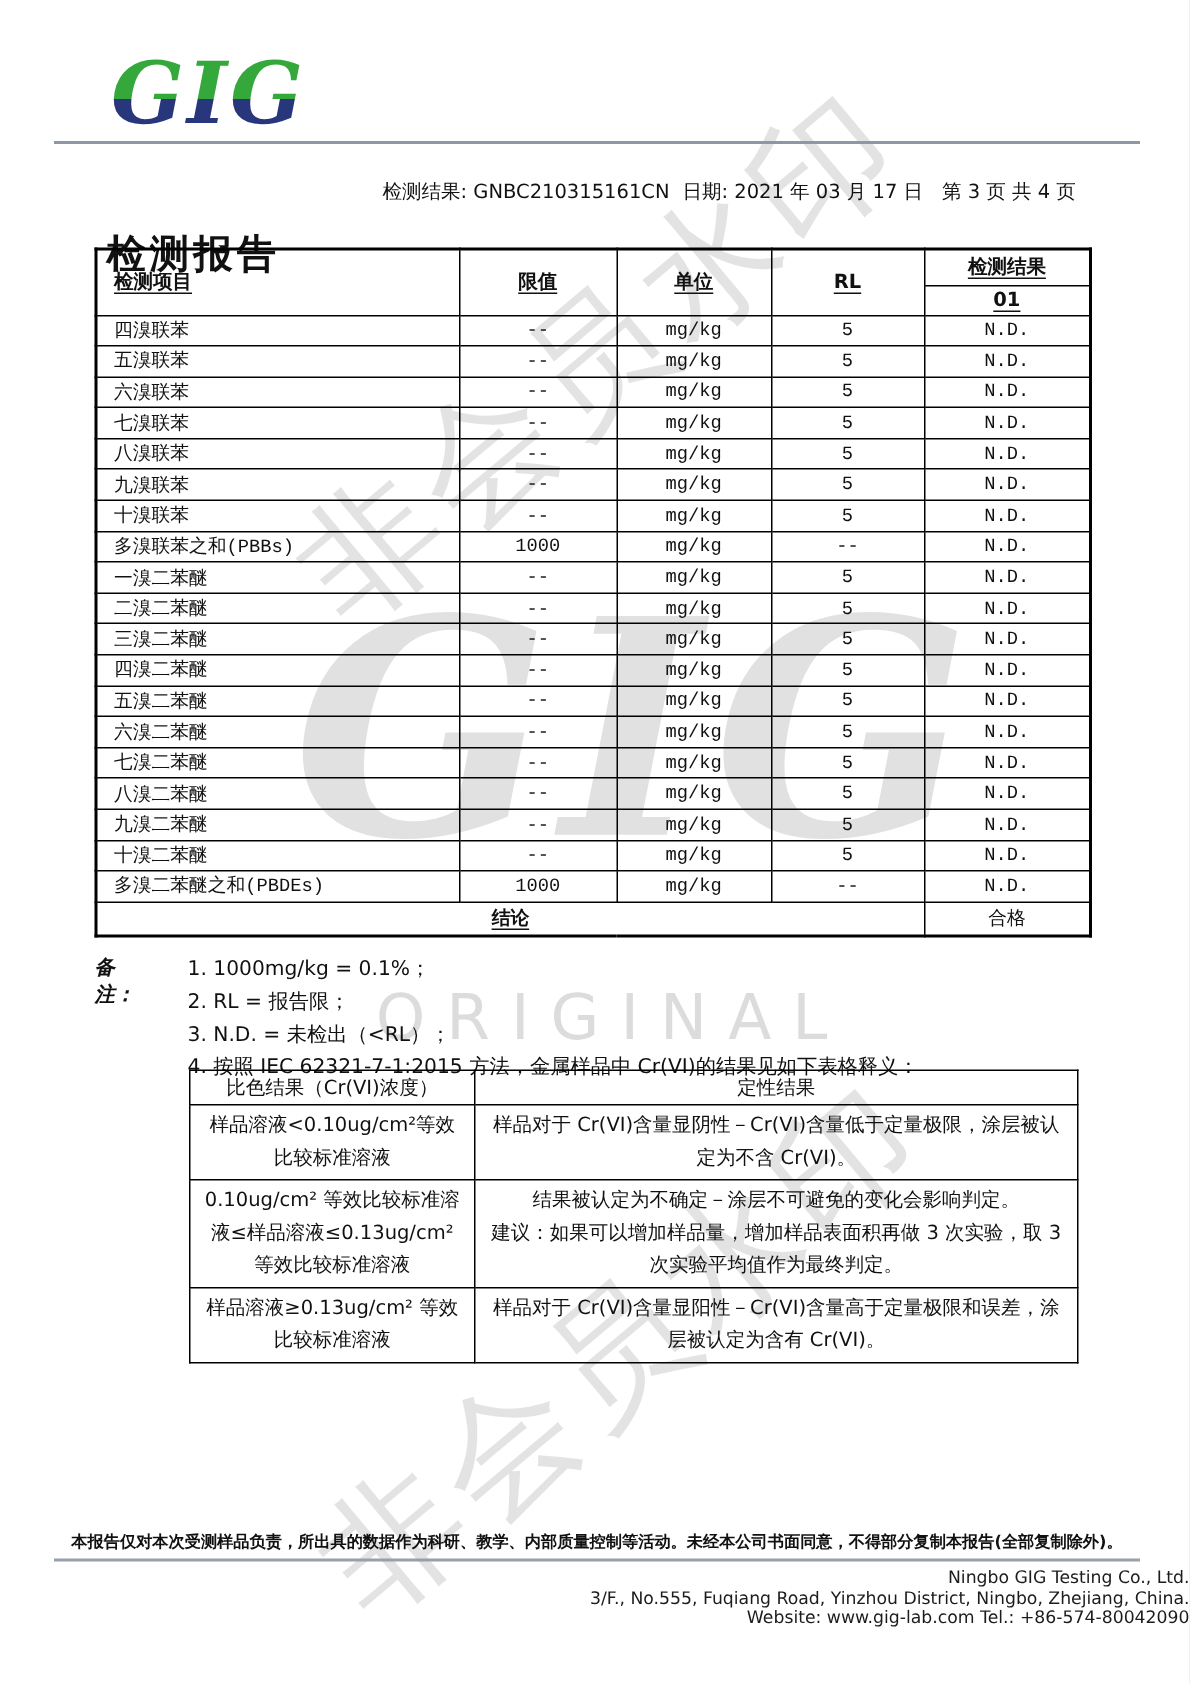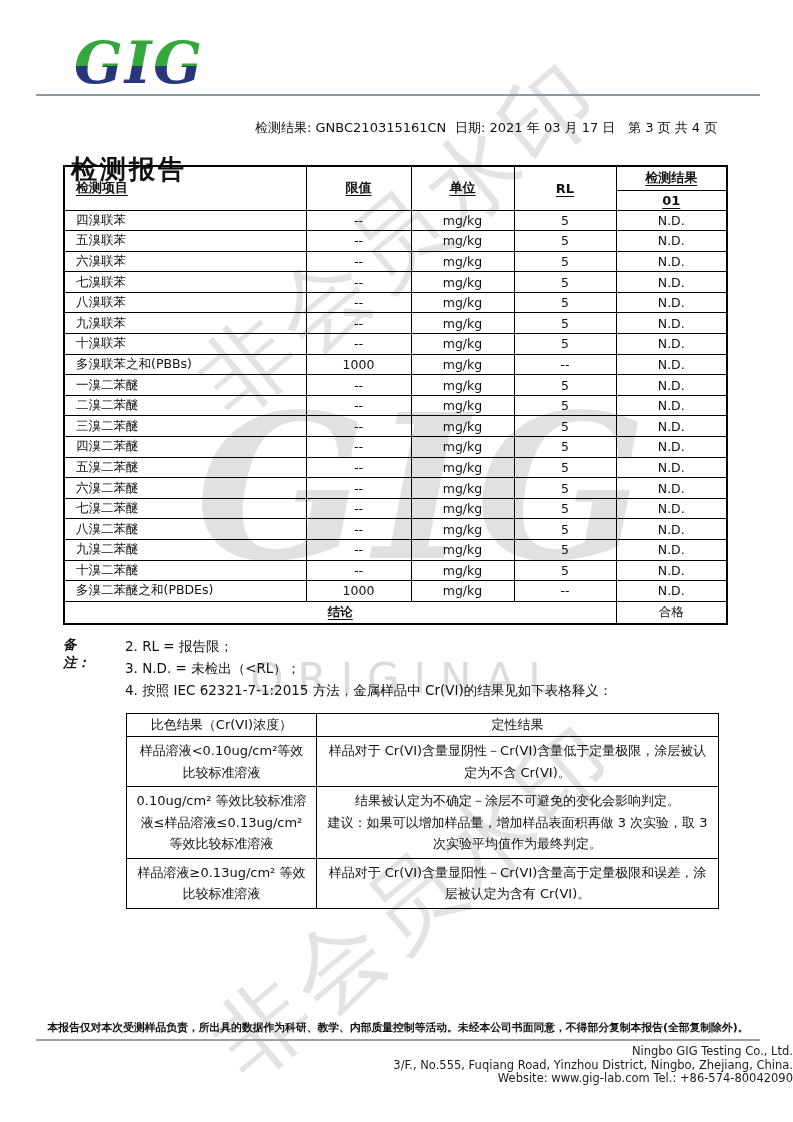--- a/index.html
+++ b/index.html
@@ -39,21 +39,21 @@
   .meta-report{left:255px;} .meta-date{left:455px;} .meta-pages{left:628px;}
   
   table{border-collapse:collapse;}
   .t1{position:absolute; left:63px; top:165px; width:663px; border:2px solid #000;
       table-layout:fixed; font-size:12.5px;}
   .t1 th,.t1 td{border:1px solid #000; padding:0; text-align:center; vertical-align:middle; overflow:hidden;}
   .t1 thead th{font-size:13px; font-weight:bold;}
   .t1 thead th span{text-decoration:underline; text-underline-offset:3px;}
   .t1 .hrow1{height:24px;} .t1 .hrow2{height:20px;}
   .t1 .th-item{text-align:left; padding-left:11px;}
-  .t1 tbody tr{height:20.6px;}
+  .t1 tbody tr{height:20.6px;font-family:Liberation Mono, monospace;}
   .t1 tbody td:first-child{text-align:left; padding-left:11px;}
   .t1 .concl-row{height:23px;}
   .t1 .concl{font-weight:bold;}
   .t1 .concl span{text-decoration:underline; text-underline-offset:3px;}
   
   .notes{position:absolute; left:63px; top:636px; font-size:13.5px;}
   .notes-label{position:absolute; left:0; top:0; font-weight:bold;font-style:italic;}
   .notes-items{position:absolute; left:62px; top:0; width:560px;}
   .notes-items div{line-height:21.8px; white-space:nowrap;}
   
@@ -257,20 +257,21 @@
         <tr class="concl-row">
           <td colspan="4" class="concl"><span>结论</span></td>
           <td>合格</td>
         </tr>
       </tfoot>
     </table>
 
     <div class="notes">
       <span class="notes-label">备注：</span>
       <div class="notes-items">
+          <div>1. 1000mg/kg = 0.1%；</div>
           <div>2. RL = 报告限；</div>
           <div>3. N.D. = 未检出（&lt;RL）；</div>
           <div>4. 按照 IEC 62321-7-1:2015 方法，金属样品中 Cr(VI)的结果见如下表格释义：</div>
         </div>
     </div>
 
     <table class="t2">
       <colgroup>
           <col style="width:190px">
           <col style="width:402px">

